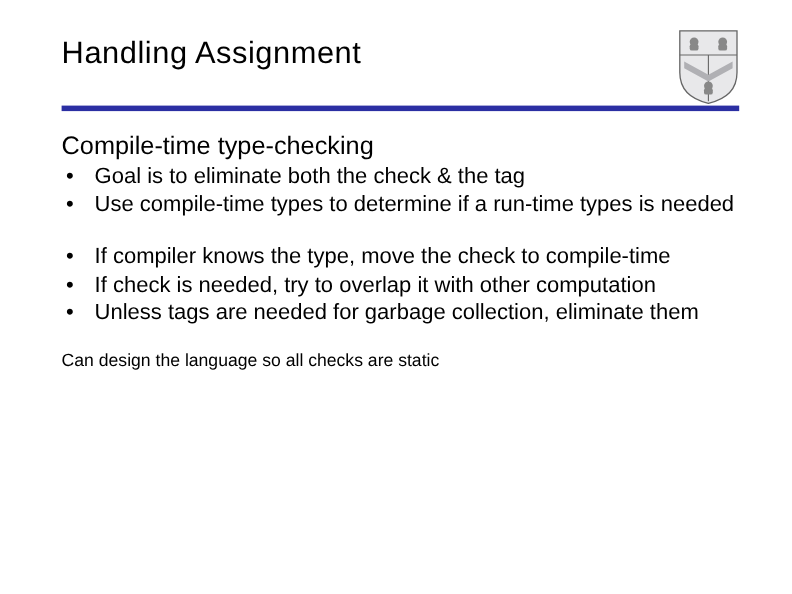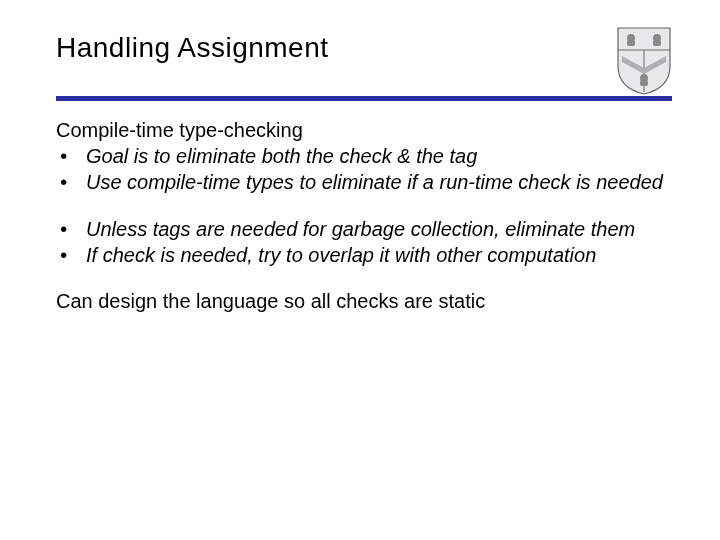--- a/index.html
+++ b/index.html
@@ -41,45 +41,44 @@
     width: 56px;
     height: 70px;
     flex: 0 0 auto;
     margin-left: 8px;
     margin-top: -6px;
   }
   .block {
     margin-bottom: 22px;
   }
   .lead {
-    font-size: 20px;
+    font-size: 23px;
     margin: 0 0 2px 0;
   }
   ul.bullets {
     list-style: none;
     margin: 0;
     padding: 0;
   }
   ul.bullets li {
     position: relative;
     padding-left: 30px;
     font-size: 20px;
     line-height: 1.28;
     margin: 0;
-    font-style: italic;
   }
   ul.bullets li::before {
     content: "•";
     position: absolute;
     left: 4px;
     top: 0;
     font-size: 20px;
   }
   .closing {
-    font-size: 20px;
+    font-size: 16px;
     margin-top: 20px;
   }
 </style>
 </head>
 <body>
 
 <div class="slide">
 
   <div class="title-row">
     <div style="flex:1">
@@ -103,26 +102,27 @@
       </svg>
     </div>
   </div>
 
   <div class="rule"></div>
 
   <div class="block">
     <p class="lead">Compile-time type-checking</p>
     <ul class="bullets">
       <li>Goal is to eliminate both the check &amp; the tag</li>
-      <li>Use compile-time types to eliminate if a run-time check is needed</li>
+      <li>Use compile-time types to determine if a run-time types is needed</li>
     </ul>
   </div>
 
   <div class="block">
     <ul class="bullets">
+      <li>If compiler knows the type, move the check to compile-time</li>
+      <li>If check is needed, try to overlap it with other computation</li>
       <li>Unless tags are needed for garbage collection, eliminate them</li>
-      <li>If check is needed, try to overlap it with other computation</li>
     </ul>
   </div>
 
   <p class="closing">Can design the language so all checks are static</p>
 
 </div>
 
 </body></html>

